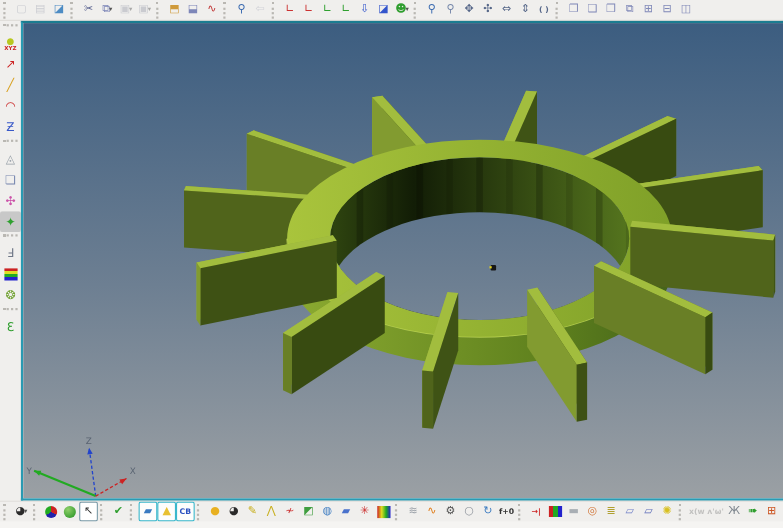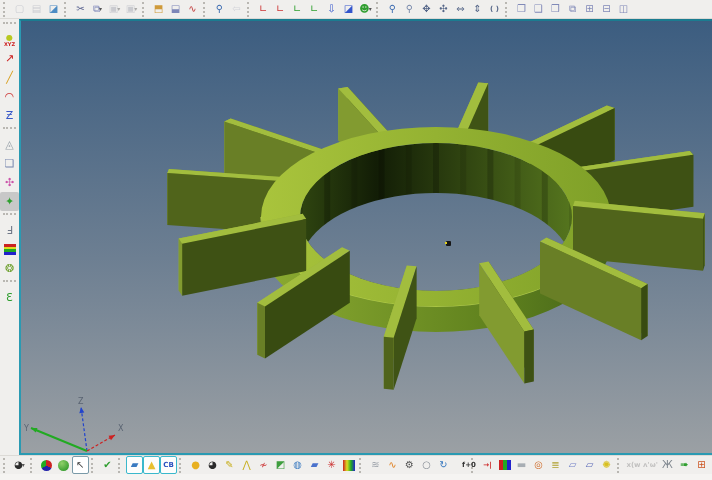--- a/index.html
+++ b/index.html
@@ -387,21 +387,21 @@
       <div class="icon">
         <span class="glyph" style="color: rgb(85, 85, 85);">⚙</span>
       </div>
       <div class="icon">
         <span class="glyph" style="color: rgb(138, 144, 152);">○</span>
       </div>
       <div class="icon">
         <span class="glyph" style="color: rgb(58, 122, 192);">↻</span>
       </div>
       <div class="icon">
-        <span class="txt" style="color: rgb(51, 51, 51); padding-left: 17px;">f+0</span>
+        <span class="txt" style="color: rgb(51, 51, 51);">f+0</span>
       </div>
       <div class="grip"></div>
       <div class="icon">
         <span class="txt" style="color: rgb(204, 34, 34);">→|</span>
       </div>
       <div class="icon">
         <span class="sw rgb3"></span>
       </div>
       <div class="icon">
         <span class="glyph" style="color: rgb(168, 174, 180);">▬</span>

